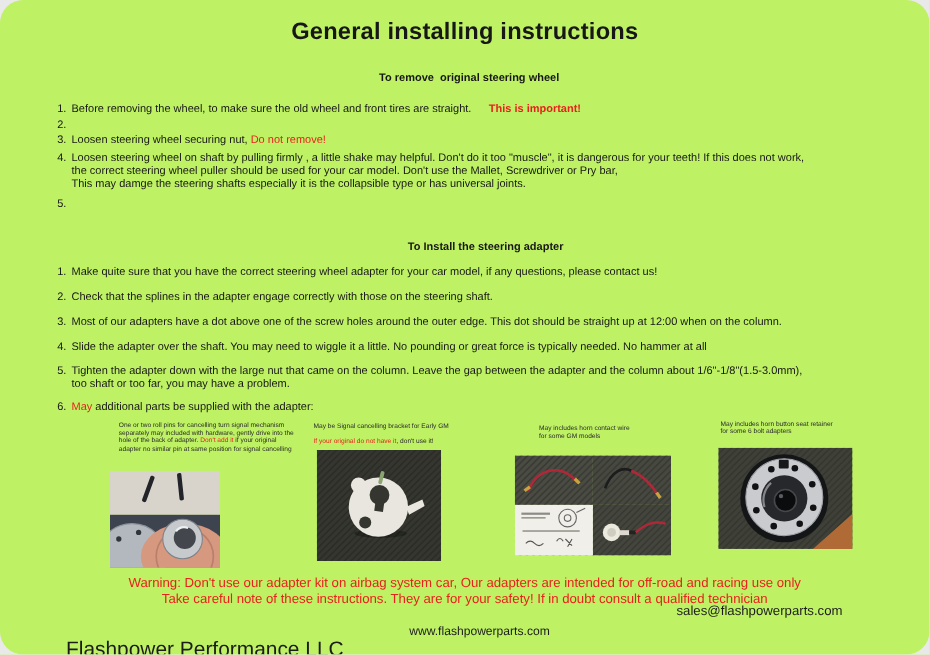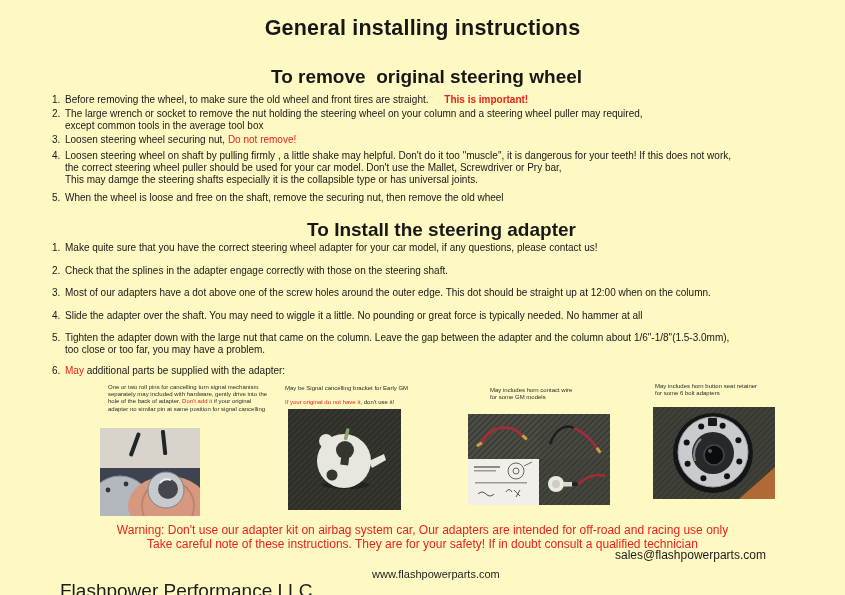--- a/index.html
+++ b/index.html
@@ -1,30 +1,31 @@
 <!DOCTYPE html>
 <html style="--red: #e9211c;"><head>
 <meta charset="utf-8">
 <style>
   :root { --red:#e9211c; }
   * { box-sizing: border-box; }
   html,body { margin:0; padding:0; background:#e9e9e9; }
   .page {
     position:relative; width:845px; height:595px; margin:0 auto;
-    background:#fef9c3; overflow:hidden; color:#171717;
+    background:#bef264; overflow:hidden; color:#171717;
     font-family:"Liberation Sans", sans-serif;
+    border-radius:21px;
   }
   .keep-ws { white-space:pre-wrap; }
   .title {
     position:absolute; top:16px; left:0; right:0; text-align:center;
     font-size:21.5px; font-weight:bold; letter-spacing:.2px;
   }
   .sec-h {
     position:absolute; left:8px; right:0; text-align:center;
-    font-size:19px; font-weight:bold;
+    font-size:10px; font-weight:bold;
   }
   .sec-h.remove { top:66px; }
   .sec-h.install { top:219px;padding-left:30px; }
   .list { position:absolute; left:52px; font-size:10px; line-height:12px; }
   .list.remove-list { top:94px; }
   .list.install-list { top:242px; }
   .li { display:flex; align-items:flex-start; }
   .li .num { flex:0 0 13px; }
   .li .txt { white-space:nowrap; }
   .remove-list .li + .li { margin-top:2px; }
@@ -69,33 +70,31 @@
   <div class="title keep-ws">General installing instructions</div>
 
   <div class="sec-h remove keep-ws">To remove  original steering wheel</div>
   <div class="list remove-list">
       <div class="li">
         <span class="num">1.</span>
         <div class="txt"><span>Before removing the wheel, to make sure the old wheel and front tires are straight. </span><span class="red-bold">This is important!</span></div>
       </div>
       <div class="li">
         <span class="num">2.</span>
-        <div class="txt"><span>The large wrench or socket to remove the nut holding the steering wheel on your column and a steering wheel puller may required,</span><br><span>except common tools in the average tool box</span></div>
       </div>
       <div class="li">
         <span class="num">3.</span>
         <div class="txt"><span>Loosen steering wheel securing nut, </span><span class="red">Do not remove!</span></div>
       </div>
       <div class="li">
         <span class="num">4.</span>
         <div class="txt"><span>Loosen steering wheel on shaft by pulling firmly , a little shake may helpful. Don't do it too "muscle", it is dangerous for your teeth! If this does not work,</span><br><span>the correct steering wheel puller should be used for your car model. Don't use the Mallet, Screwdriver or Pry bar,</span><br><span>This may damge the steering shafts especially it is the collapsible type or has universal joints.</span></div>
       </div>
       <div class="li">
         <span class="num">5.</span>
-        <div class="txt"><span>When the wheel is loose and free on the shaft, remove the securing nut, then remove the old wheel</span></div>
       </div>
     </div>
 
   <div class="sec-h install keep-ws">To Install the steering adapter</div>
   <div class="list install-list">
       <div class="li">
         <span class="num">1.</span>
         <div class="txt"><span>Make quite sure that you have the correct steering wheel adapter for your car model, if any questions, please contact us!</span></div>
       </div>
       <div class="li">
@@ -105,21 +104,21 @@
       <div class="li">
         <span class="num">3.</span>
         <div class="txt"><span>Most of our adapters have a dot above one of the screw holes around the outer edge. This dot should be straight up at 12:00 when on the column.</span></div>
       </div>
       <div class="li">
         <span class="num">4.</span>
         <div class="txt"><span>Slide the adapter over the shaft. You may need to wiggle it a little. No pounding or great force is typically needed. No hammer at all</span></div>
       </div>
       <div class="li">
         <span class="num">5.</span>
-        <div class="txt"><span>Tighten the adapter down with the large nut that came on the column. Leave the gap between the adapter and the column about 1/6"-1/8"(1.5-3.0mm),</span><br><span>too close or too far, you may have a problem.</span></div>
+        <div class="txt"><span>Tighten the adapter down with the large nut that came on the column. Leave the gap between the adapter and the column about 1/6"-1/8"(1.5-3.0mm),</span><br><span>too shaft or too far, you may have a problem.</span></div>
       </div>
       <div class="li">
         <span class="num">6.</span>
         <div class="txt"><span class="red">May</span><span> additional parts be supplied with the adapter:</span></div>
       </div>
     </div>
 
   <div id="cap1" class="caption">
       <div class="li">
         <div class="txt"><span>One or two roll pins for cancelling turn signal mechanism</span><br><span>separately may included with hardware, gently drive into the</span><br><span>hole of the back of adapter. </span><span class="red">Don't add it</span><span> if your original</span><br><span>adapter no similar pin at same position for signal cancelling</span></div>

